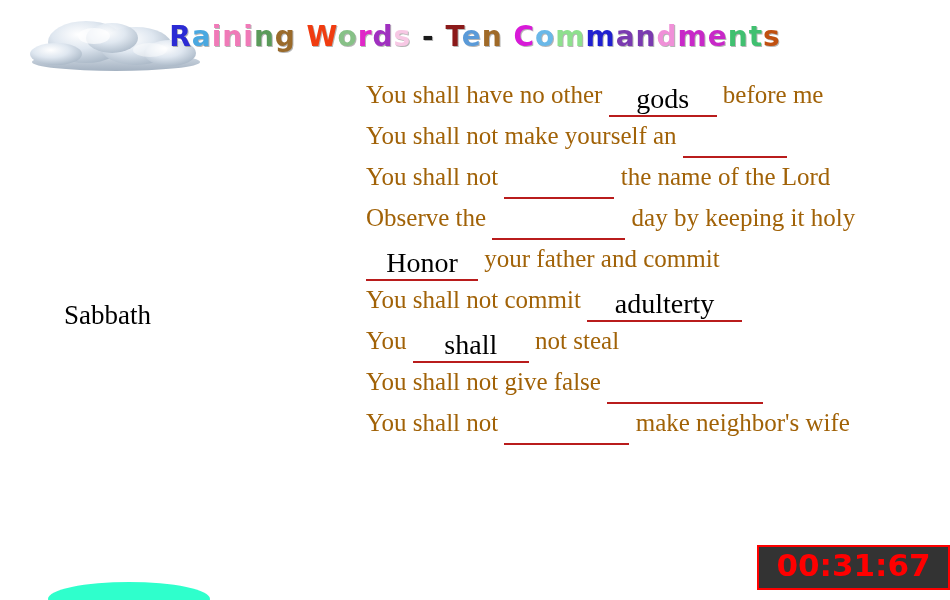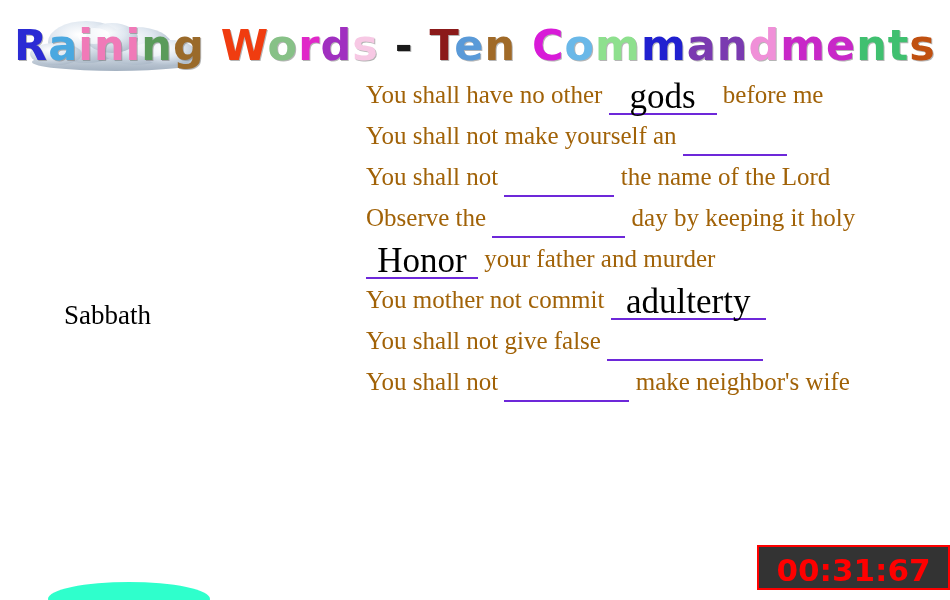--- a/index.html
+++ b/index.html
@@ -26,21 +26,21 @@
 
   
   #game-title {
     position: absolute;
     left: 0;
     top: 22px;
     width: 950px;
     text-align: center;
     font-family: "DejaVu Sans", sans-serif;
     font-weight: bold;
-    font-size: 43px;
+    font-size: 28px;
     letter-spacing: 1px;
     white-space: pre;
     line-height: 1.1;
   }
   #game-title .ch {
     text-shadow: 1px 1px 0 rgba(120,120,120,0.55);
   }
 
   
   #falling-word {
@@ -66,42 +66,42 @@
     white-space: nowrap;
     color: #0000ee;
     font-family: "Liberation Serif", serif;
     font-size: 25px;
   }
   .seg-text {
     color: #a16207;
   }
   .blank {
     display: inline-block;
-    border-bottom: 2px solid #6d28d9;
+    border-bottom: 2px solid #b91c1c;
     text-align: center;
     color: #000000;
     font-family: "Liberation Serif", serif;
-    font-size: 35px;
+    font-size: 28px;
     line-height: 32px;
     vertical-align: -5px;
     white-space: pre;
   }
 
   
   #timer-box {
     position: absolute;
     left: 757px;
     top: 545px;
     width: 193px;
     height: 45px;
     box-sizing: border-box;
     background: #333333;
     border: 2px solid #ff0000;
     display: flex;
-    align-items: flex-end;
+    align-items: flex-start;
     justify-content: center;
   }
   #timer-value {
     font-family: "DejaVu Sans", sans-serif;
     font-weight: bold;
     font-size: 31px;
     color: #ff0000;
     letter-spacing: 0px;
   }
 
@@ -143,22 +143,23 @@
 
 <div id="game-title"><span class="ch" style="color: rgb(43, 43, 212);">R</span><span class="ch" style="color: rgb(74, 168, 224);">a</span><span class="ch" style="color: rgb(240, 122, 184);">i</span><span class="ch" style="color: rgb(240, 122, 184);">n</span><span class="ch" style="color: rgb(240, 122, 184);">i</span><span class="ch" style="color: rgb(90, 155, 90);">n</span><span class="ch" style="color: rgb(154, 106, 42);">g</span><span class="ch" style="color: rgb(0, 0, 0); text-shadow: none;"> </span><span class="ch" style="color: rgb(240, 60, 16);">W</span><span class="ch" style="color: rgb(135, 193, 135);">o</span><span class="ch" style="color: rgb(224, 40, 200);">r</span><span class="ch" style="color: rgb(160, 48, 192);">d</span><span class="ch" style="color: rgb(247, 200, 228);">s</span><span class="ch" style="color: rgb(0, 0, 0); text-shadow: none;"> </span><span class="ch" style="color: rgb(26, 26, 26);">-</span><span class="ch" style="color: rgb(0, 0, 0); text-shadow: none;"> </span><span class="ch" style="color: rgb(139, 26, 26);">T</span><span class="ch" style="color: rgb(90, 154, 216);">e</span><span class="ch" style="color: rgb(160, 106, 40);">n</span><span class="ch" style="color: rgb(0, 0, 0); text-shadow: none;"> </span><span class="ch" style="color: rgb(216, 26, 216);">C</span><span class="ch" style="color: rgb(106, 184, 232);">o</span><span class="ch" style="color: rgb(142, 224, 142);">m</span><span class="ch" style="color: rgb(32, 32, 208);">m</span><span class="ch" style="color: rgb(122, 58, 176);">a</span><span class="ch" style="color: rgb(122, 58, 176);">n</span><span class="ch" style="color: rgb(240, 144, 216);">d</span><span class="ch" style="color: rgb(200, 40, 200);">m</span><span class="ch" style="color: rgb(200, 40, 200);">e</span><span class="ch" style="color: rgb(64, 192, 112);">n</span><span class="ch" style="color: rgb(64, 192, 112);">t</span><span class="ch" style="color: rgb(192, 80, 16);">s</span></div>
 
 <div id="falling-word">Sabbath</div>
 
 <div id="puzzle-lines">
     <div class="puzzle-line"><span class="seg-text">You shall have no other </span><span class="blank" style="min-width: 108px;">gods</span><span class="seg-text"> before me</span></div>
     <div class="puzzle-line"><span class="seg-text">You shall not make yourself an </span><span class="blank" style="min-width: 104px;">&nbsp;</span></div>
     <div class="puzzle-line"><span class="seg-text">You shall not </span><span class="blank" style="min-width: 110px;">&nbsp;</span><span class="seg-text"> the name of the Lord</span></div>
     <div class="puzzle-line"><span class="seg-text">Observe the </span><span class="blank" style="min-width: 133px;">&nbsp;</span><span class="seg-text"> day by keeping it holy</span></div>
-    <div class="puzzle-line"><span class="blank" style="min-width: 112px;">Honor</span><span class="seg-text"> your father and murder</span></div>
-    <div class="puzzle-line"><span class="seg-text">You mother not commit </span><span class="blank" style="min-width: 155px;">adulterty</span></div>
+    <div class="puzzle-line"><span class="blank" style="min-width: 112px;">Honor</span><span class="seg-text"> your father and commit</span></div>
+    <div class="puzzle-line"><span class="seg-text">You shall not commit </span><span class="blank" style="min-width: 155px;">adulterty</span></div>
+    <div class="puzzle-line"><span class="seg-text">You </span><span class="blank" style="min-width: 116px;">shall</span><span class="seg-text"> not steal</span></div>
     <div class="puzzle-line"><span class="seg-text">You shall not give false </span><span class="blank" style="min-width: 156px;">&nbsp;</span></div>
     <div class="puzzle-line"><span class="seg-text">You shall not </span><span class="blank" style="min-width: 125px;">&nbsp;</span><span class="seg-text"> make neighbor's wife</span></div>
   </div>
 
 <div id="timer-box">
   <span id="timer-value">00:31:67</span>
 </div>
 
 <div id="bucket-rim"></div>
 

